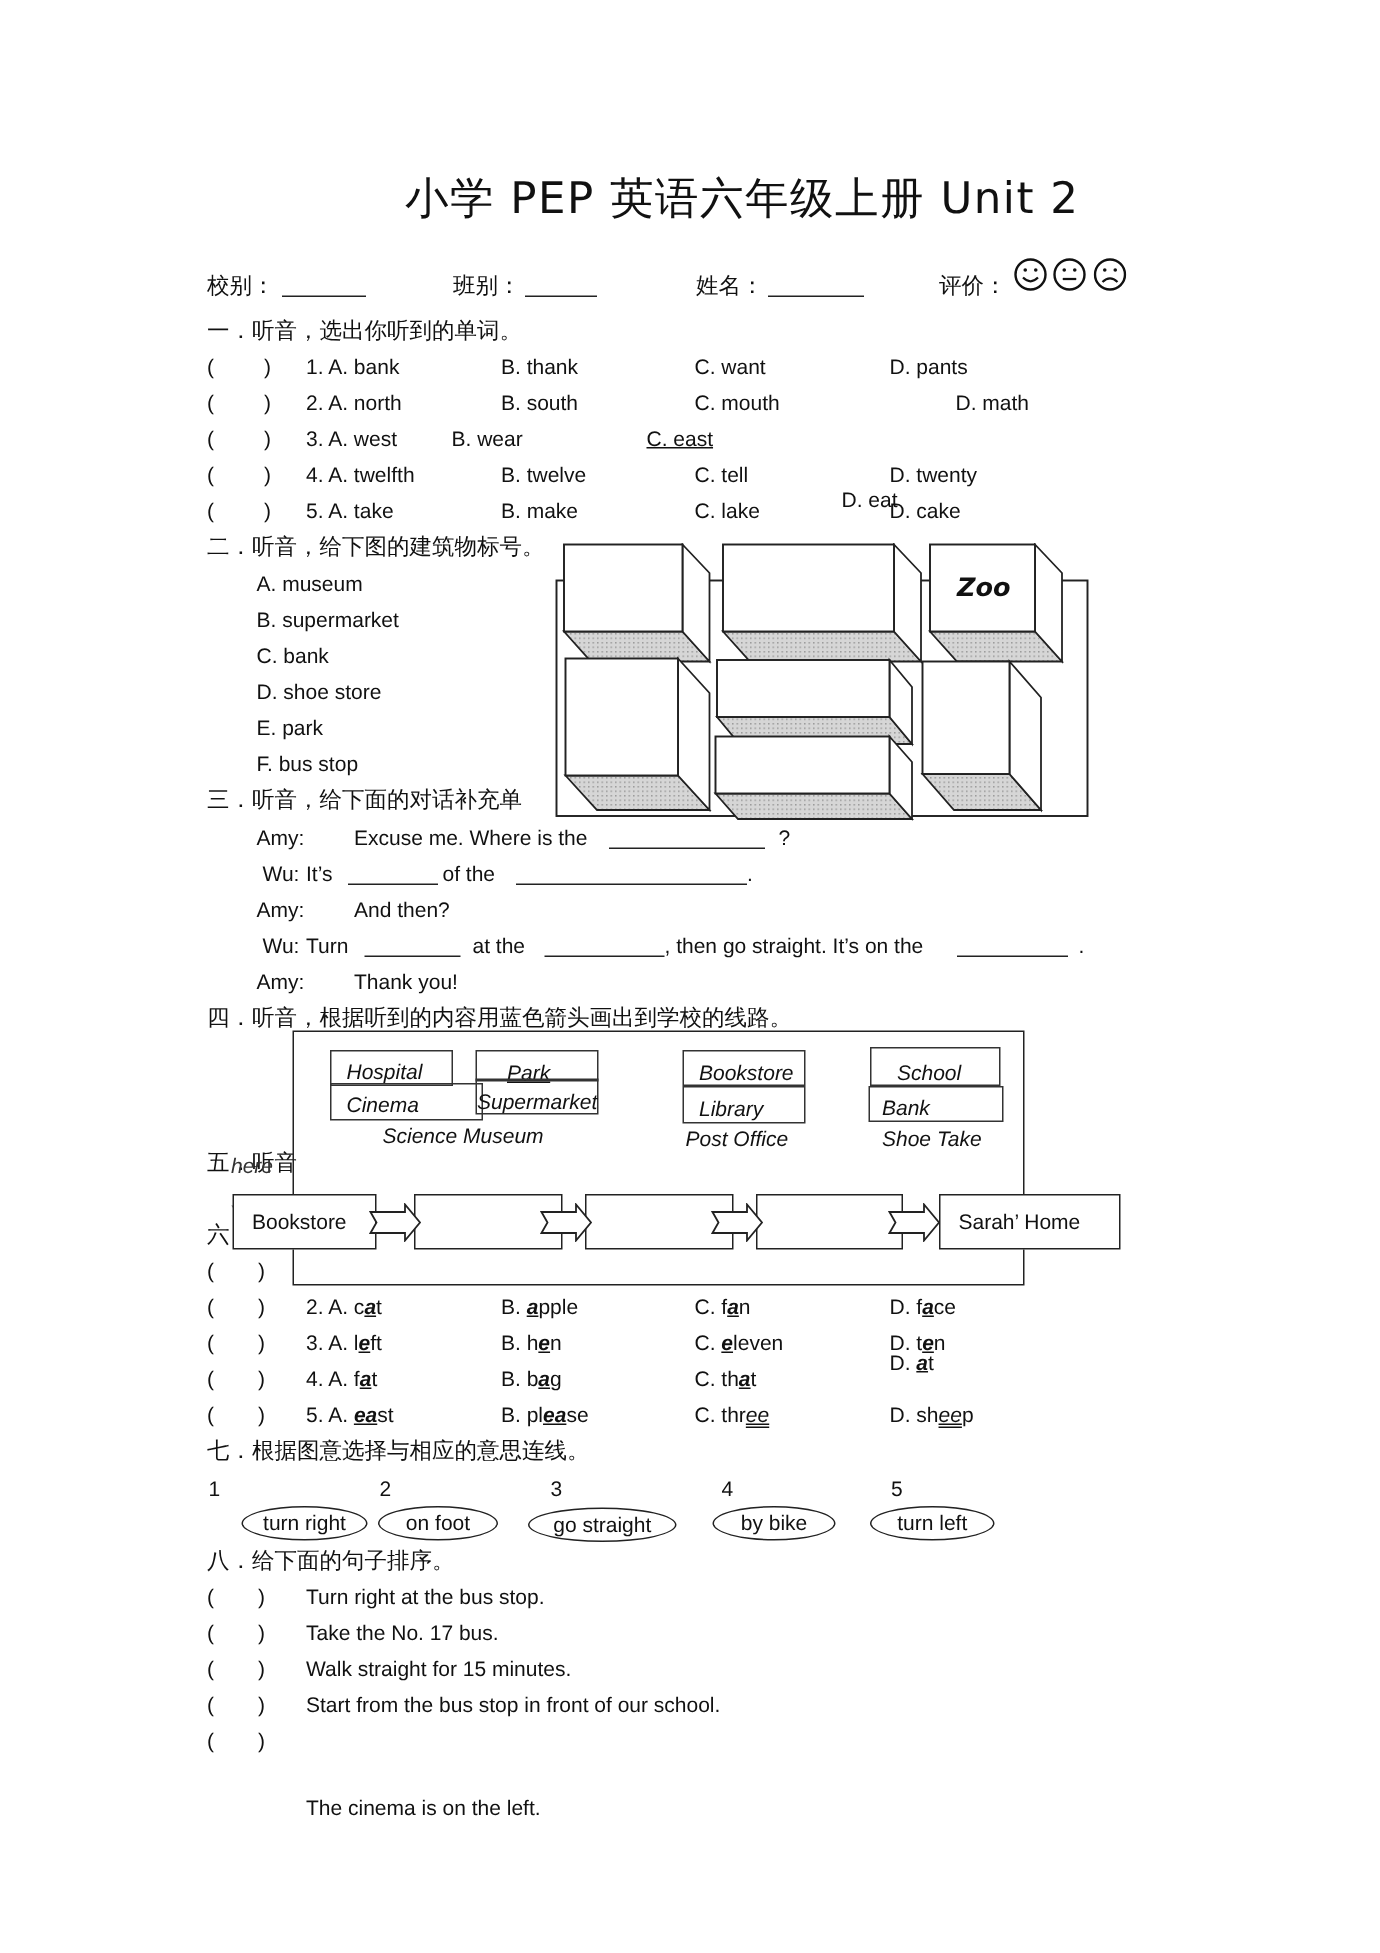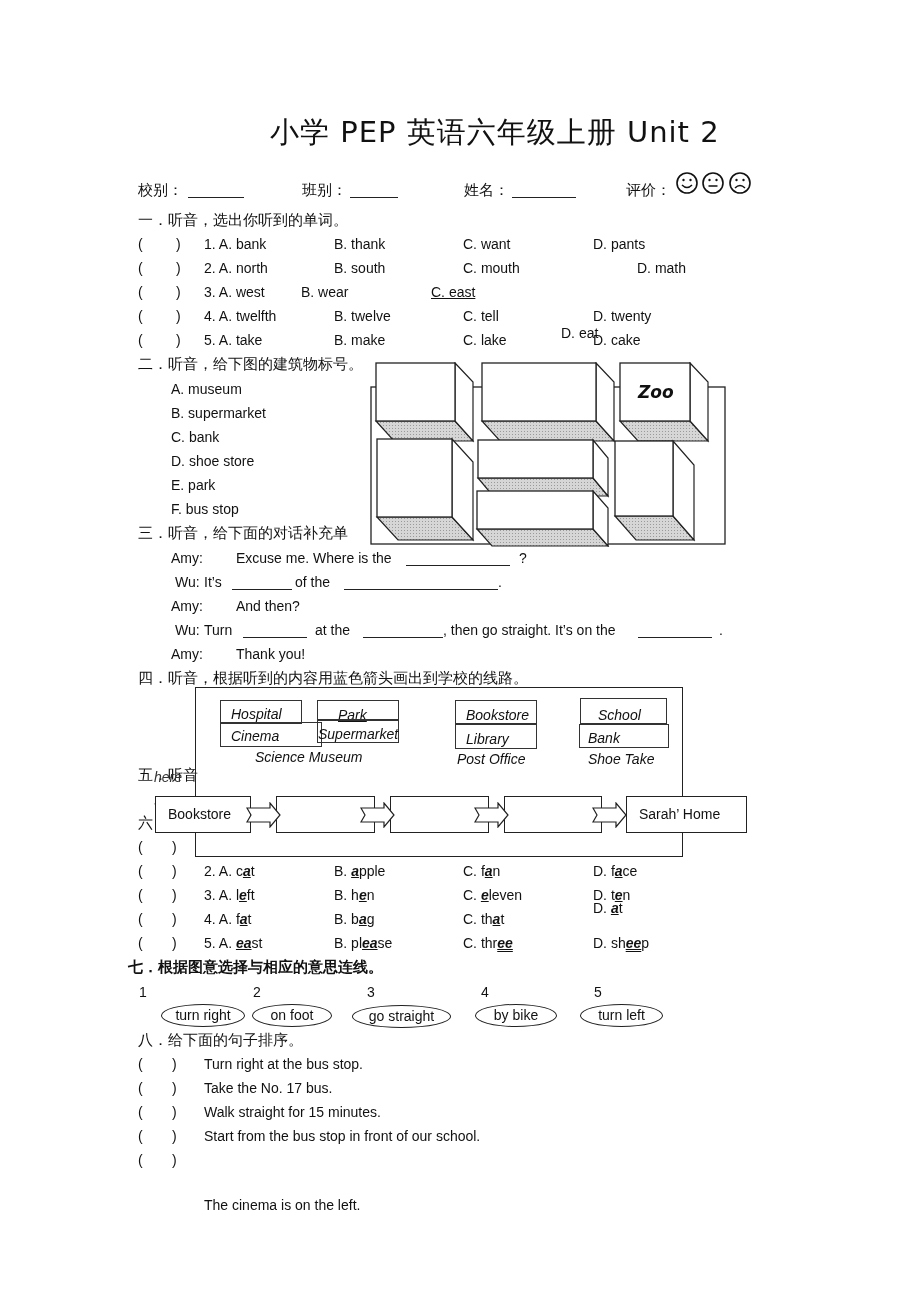--- a/index.html
+++ b/index.html
@@ -5,21 +5,21 @@
   html, body { margin:0; padding:0; background:#ffffff; }
   body { width:920px; height:1302px; position:relative; overflow:hidden;
          font-family:"Liberation Sans","DejaVu Sans",sans-serif; color:#111; }
   .abs { position:absolute; white-space:nowrap; }
   .txt { font-size:14px; line-height:18px; }
   .cn  { font-size:15px; line-height:18px; font-family:"DejaVu Sans",sans-serif; }
   .title { font-size:29px; font-family:"DejaVu Sans",sans-serif; letter-spacing:1px; }
   .ital { font-style:italic; }
   .blank { display:inline-block; border-bottom:1px solid #222; height:14px; vertical-align:baseline; }
   u.ul { text-decoration:underline; font-weight:bold; font-style:italic; }
-  .ul-dbl { text-decoration:underline; text-decoration-style:double; font-weight:bold; font-style:italic; }
+  .ul-dbl { text-decoration:underline; text-decoration-style:double; font-weight:normal; font-style:italic; }
 
   .frame { position:absolute; border:1.5px solid #222; background:transparent; }
   .mapbox { position:absolute; border:1.2px solid #333; box-sizing:border-box; font-style:italic; font-size:14px; padding-left:10px; }
   .route { position:absolute; border:1.4px solid #222; box-sizing:border-box; background:#fff; font-size:14px; line-height:34px; padding-left:12px; }
   .oval { position:absolute; border:1.4px solid #222; border-radius:50%; box-sizing:border-box; font-size:14px; text-align:center; line-height:20px; }
   .face { display:inline-block; width:22px; height:22px; }
 </style>
 </head>
 <body>
 
@@ -254,21 +254,21 @@
   <div class="abs txt" style="left:593px; top:875px;margin-top:24px;"><span>D. </span><u class="ul">a</u><span>t</span></div>
 
   <div class="abs txt" style="left:138px; top:934px;">(</div>
   <div class="abs txt" style="left:172px; top:934px;">)</div>
   <div class="abs txt" style="left:204px; top:934px;"><span>5. A. </span><u class="ul">ea</u><span>st</span></div>
   <div class="abs txt" style="left:334px; top:934px;"><span>B. pl</span><u class="ul">ea</u><span>se</span></div>
   <div class="abs txt" style="left:463px; top:934px;"><span>C. thr</span><u class="ul-dbl">ee</u><span></span></div>
   <div class="abs txt" style="left:593px; top:934px;"><span>D. sh</span><u class="ul-dbl">ee</u><span>p</span></div>
 </div>
 
-<div class="abs cn" style="left:128px; top:958px;font-weight:bold;">七．根据图意选择与相应的意思连线。</div>
+<div class="abs cn" style="left:138px; top:958px;">七．根据图意选择与相应的意思连线。</div>
 <div class="abs txt" style="left:139px; top:983px;">1</div>
 <div class="abs txt" style="left:253px; top:983px;">2</div>
 <div class="abs txt" style="left:367px; top:983px;">3</div>
 <div class="abs txt" style="left:481px; top:983px;">4</div>
 <div class="abs txt" style="left:594px; top:983px;">5</div>
 
 <div class="oval" style="left:161px; top:1004px; width:84px; height:23px;">turn right</div>
 <div class="oval" style="left:252px; top:1004px; width:80px; height:23px;">on foot</div>
 <div class="oval" style="left:352px; top:1005px; width:99px; height:23px;">go straight</div>
 <div class="oval" style="left:475px; top:1004px; width:82px; height:23px;">by bike</div>

